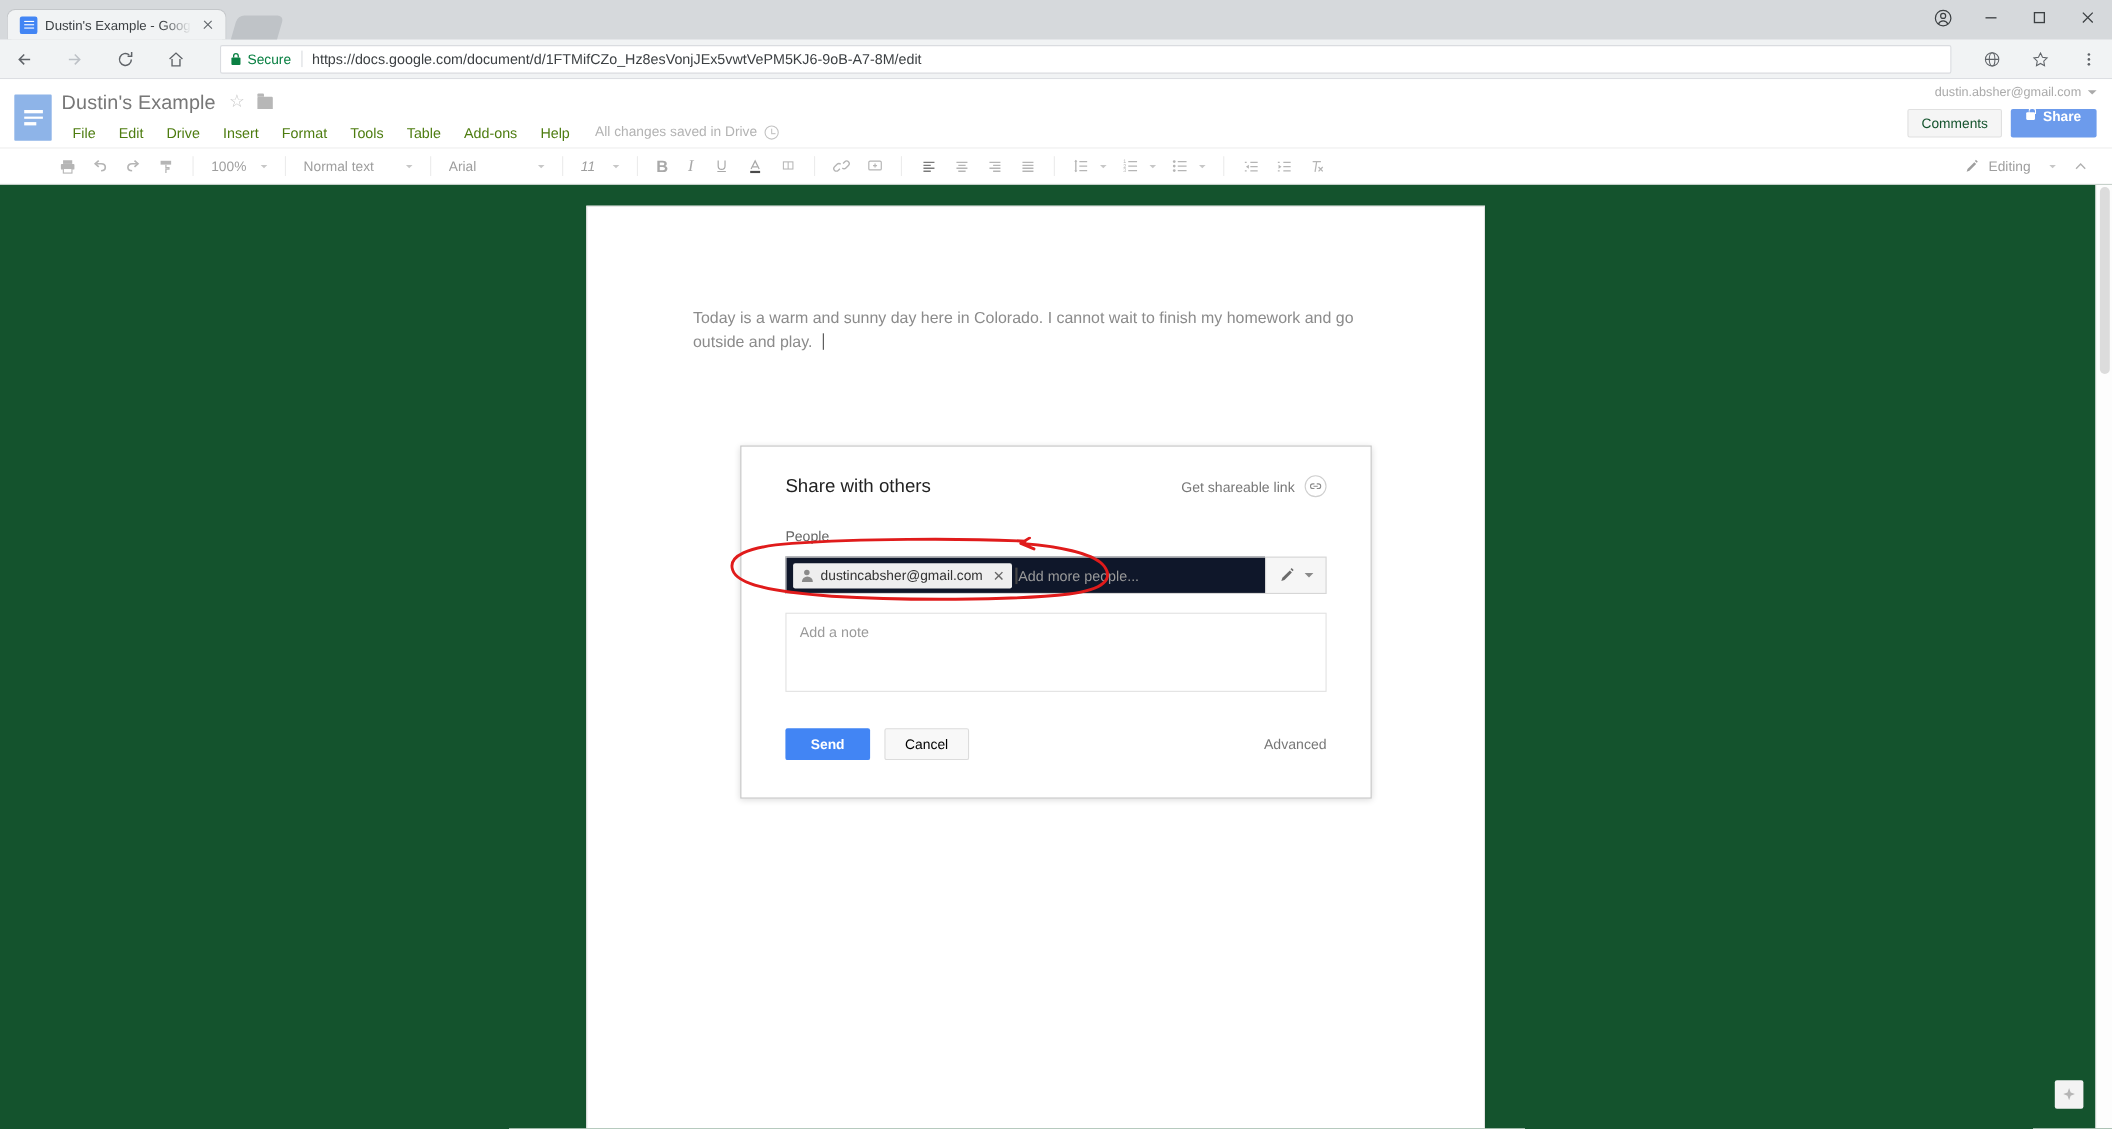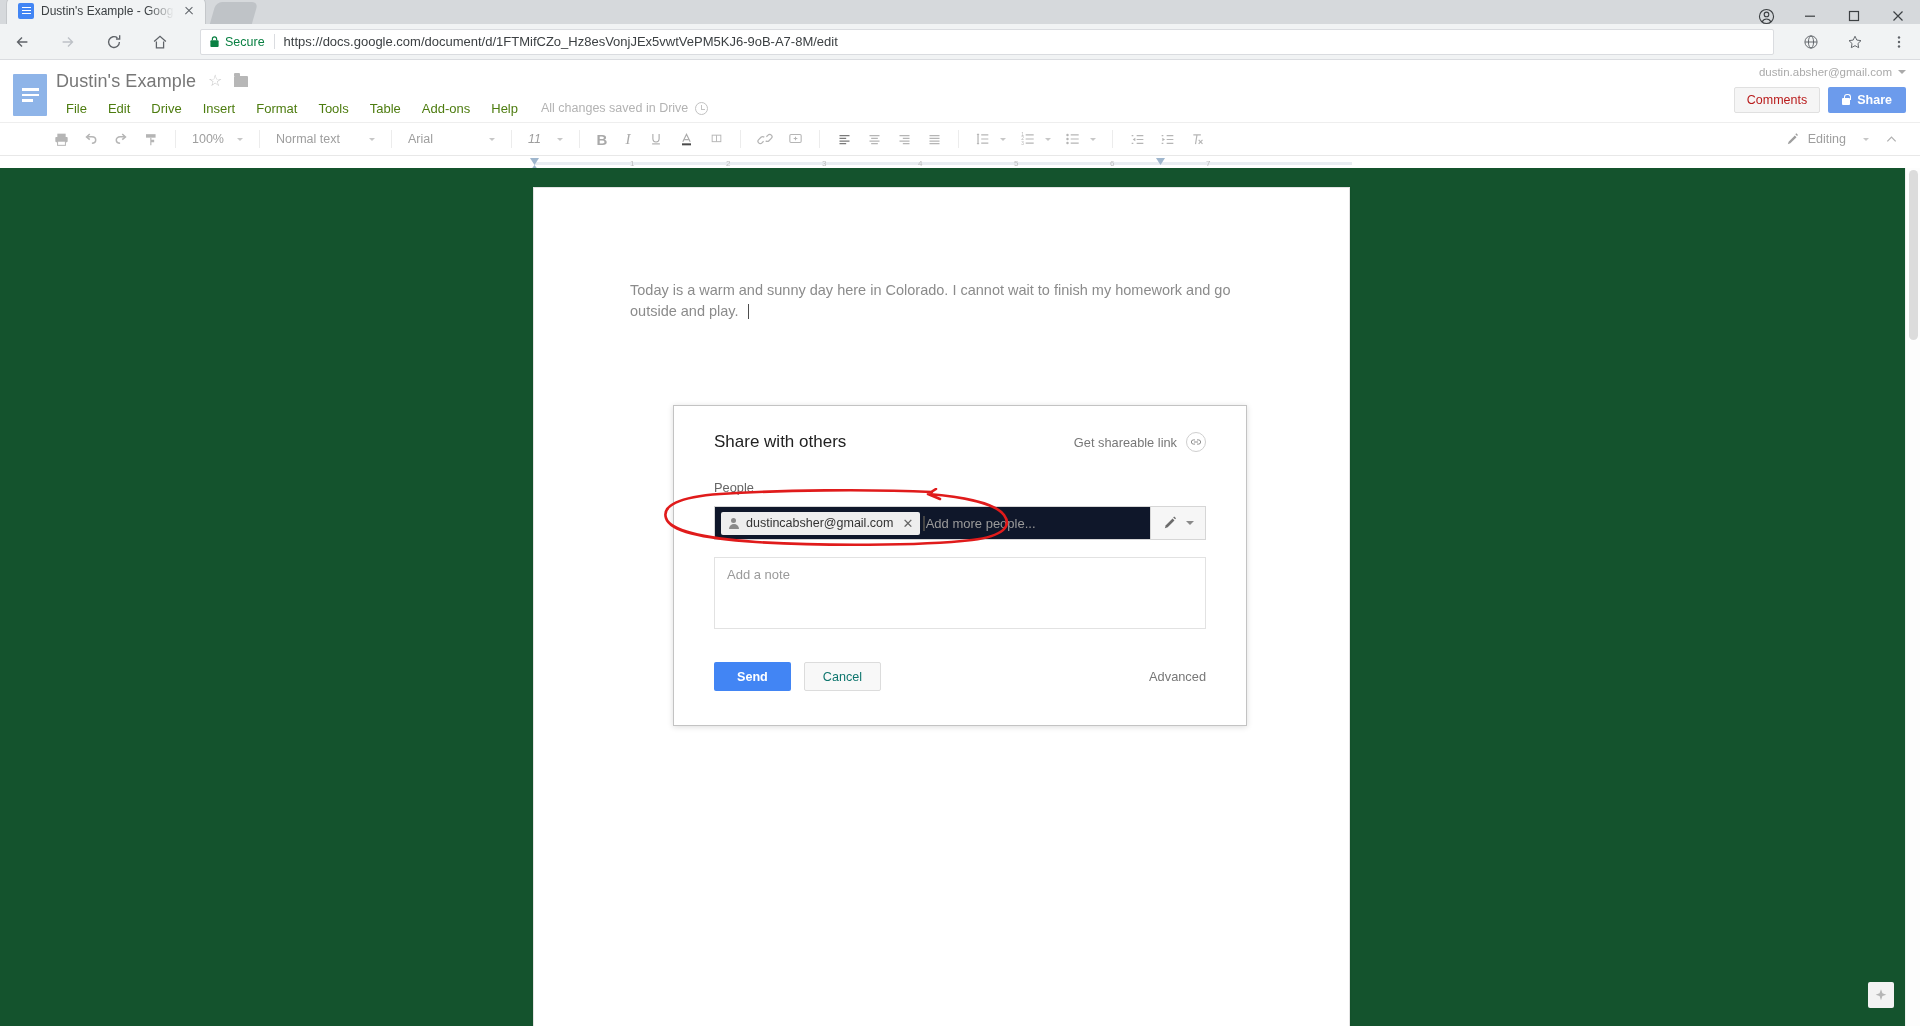--- a/index.html
+++ b/index.html
@@ -7,21 +7,21 @@
     width: 1920px; height: 1026px;
     font-family: "Liberation Sans", sans-serif;
     background: #fff;
     overflow: hidden;
   }
 
   
   .browser { width: 1920px; height: 1026px; position: relative; }
 
   .tabstrip {
-    height: 24px; background: #d6d9dc;
+    height: 36px; background: #d6d9dc;
     display: flex; align-items: flex-end; padding-left: 6px;
     position: relative;
   }
   .tab {
     height: 28px; width: 200px;
     background: #f1f3f4; border-radius: 8px 8px 0 0;
     display: flex; align-items: center; gap: 7px;
     padding: 0 8px 0 11px;
     border: 1px solid #c4c7ca; border-bottom: none;
     position: relative;
@@ -136,24 +136,24 @@
     display: flex; flex-direction: column; align-items: flex-end;
     padding-top: 6px;
   }
   .acct-row { display: flex; align-items: center; gap: 6px; }
   .acct-email { font-size: 11.5px; color: #aaa; }
   .acct-caret { width: 0; height: 0; border-left: 4px solid transparent; border-right: 4px solid transparent; border-top: 4px solid #aaa; }
   .btn-row { display: flex; align-items: center; gap: 8px; margin-top: 9px; }
   .comments-btn {
     height: 26px; padding: 0 12px; display: flex; align-items: center;
     background: #f5f5f5; border: 1px solid #e0e0e0; border-radius: 2px;
-    font-size: 12.5px; color: #b91c1c;
+    font-size: 12.5px; color: #14532d;
   }
   .share-btn {
-    height: 26px; padding: 0 14px; display: flex; align-items: center; gap: 7px;
+    height: 26px; padding: 0 14px; display: flex; align-items: flex-start; gap: 7px;
     background: #6c9bec; border-radius: 2px;
     font-size: 12.5px; color: #fff; font-weight: bold;
   }
   .lock-icon {
     width: 8px; height: 7px; background: #fff; border-radius: 1px;
     position: relative; margin-top: 3px;
   }
   .lock-icon:before {
     content: ""; position: absolute; left: 1.6px; top: -4px;
     width: 5px; height: 5px; border: 1.4px solid #fff;
@@ -314,21 +314,21 @@
   }
   .dlg-foot { display: flex; align-items: center; margin-top: 33px; }
   .send-btn {
     height: 29px; padding: 0 23px; background: #4285f4;
     color: #fff; font-size: 12.6px; font-weight: bold;
     border-radius: 2px; display: flex; align-items: center;
   }
   .cancel-btn {
     height: 29px; padding: 0 18px; margin-left: 13px;
     background: #f8f8f8; border: 1px solid #dcdcdc; border-radius: 2px;
-    font-size: 12.6px; color: #0f766e; display: flex; align-items: center;
+    font-size: 12.6px; color: #000000; display: flex; align-items: center;
   }
   .advanced-link { margin-left: auto; font-size: 12.8px; color: #777; }
 
   
   .annotation { position: absolute; left: 660px; top: 488px; pointer-events: none; }
 </style>
 </head>
 <body>
 
 <div class="browser">

